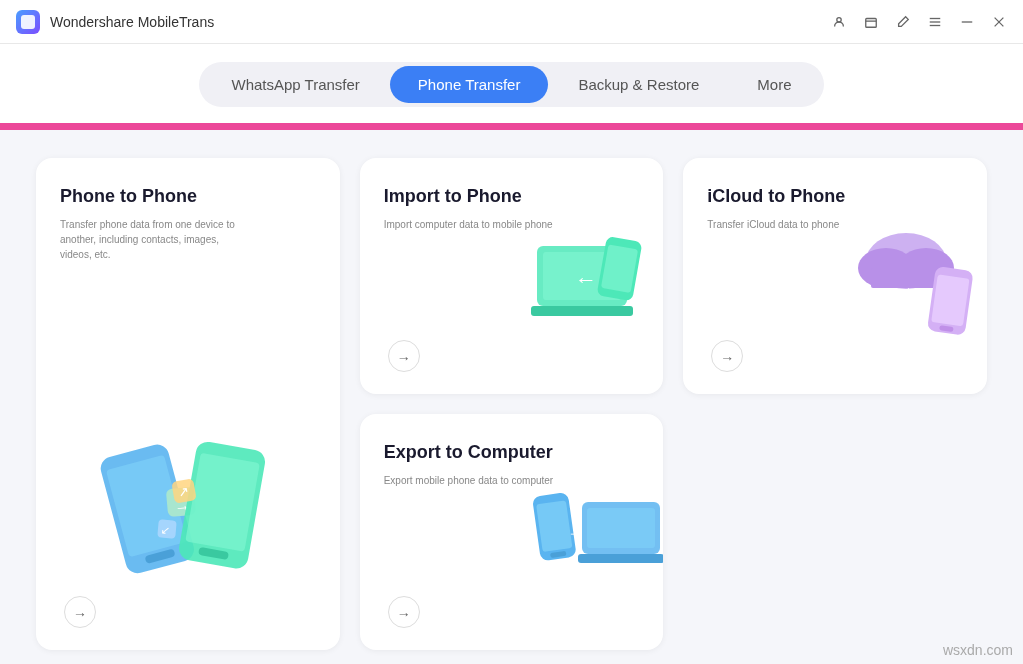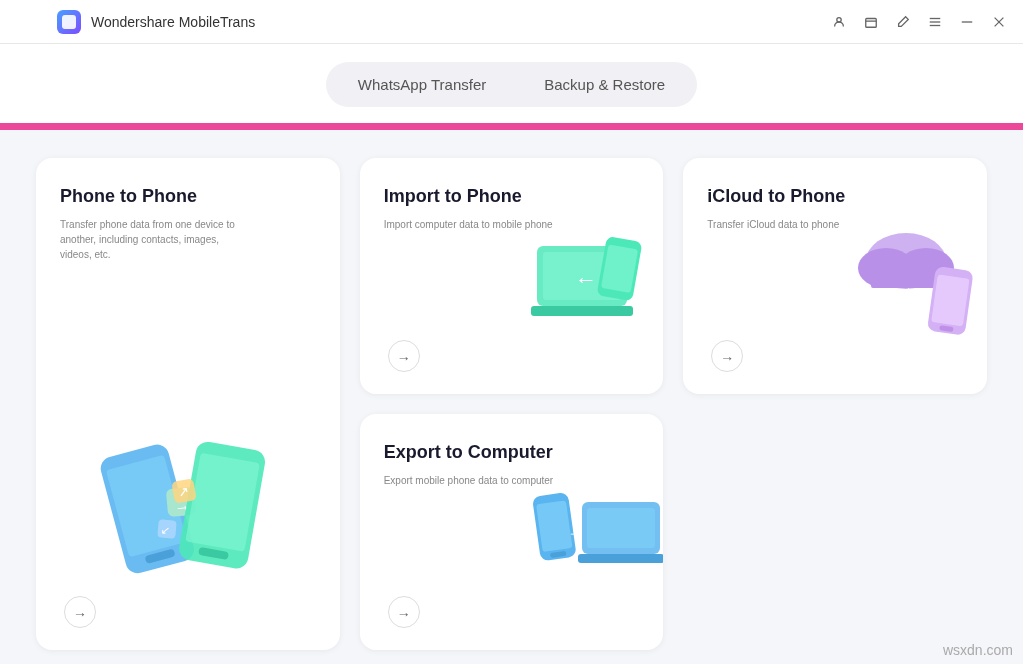--- a/index.html
+++ b/index.html
@@ -21,21 +21,20 @@
       background: #ffffff;
       height: 44px;
       padding: 0 16px;
       border-bottom: 1px solid #e8e8e8;
     }
 
     .title-bar-left {
       display: flex;
       align-items: center;
       gap: 10px;
-      margin-left: 41px;
     }
 
     .app-icon {
       width: 24px;
       height: 24px;
       background: linear-gradient(135deg, #4a9eff, #7c4dff);
       border-radius: 6px;
       display: flex;
       align-items: center;
       justify-content: center;
@@ -246,21 +245,23 @@
         <line x1="3" y1="3" x2="13" y2="13"></line>
         <line x1="13" y1="3" x2="3" y2="13"></line>
       </svg>
     </div>
   </div>
 </div>
 
 <div class="nav-area">
   <div class="nav-tabs">
     <div class="nav-tab">WhatsApp Transfer</div>
+    <div class="nav-tab active">Phone Transfer</div>
     <div class="nav-tab">Backup &amp; Restore</div>
+    <div class="nav-tab">More</div>
   </div>
 </div>
 
 <div class="main-content">
 
   <div class="card large">
     <div class="card-title">Phone to Phone</div>
     <div class="card-desc">Transfer phone data from one device to another, including contacts, images, videos, etc.</div>
 
     <div class="phone-to-phone-img">

